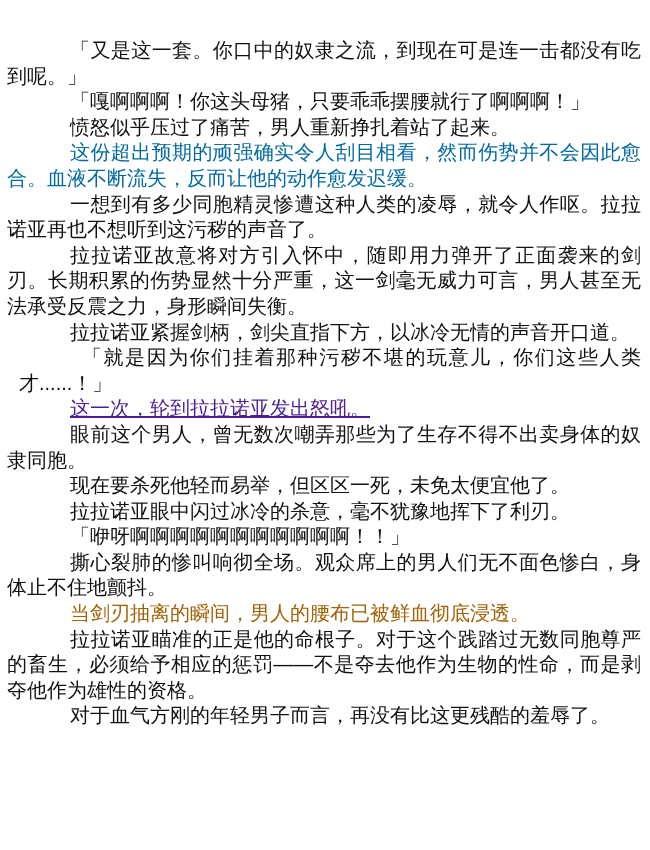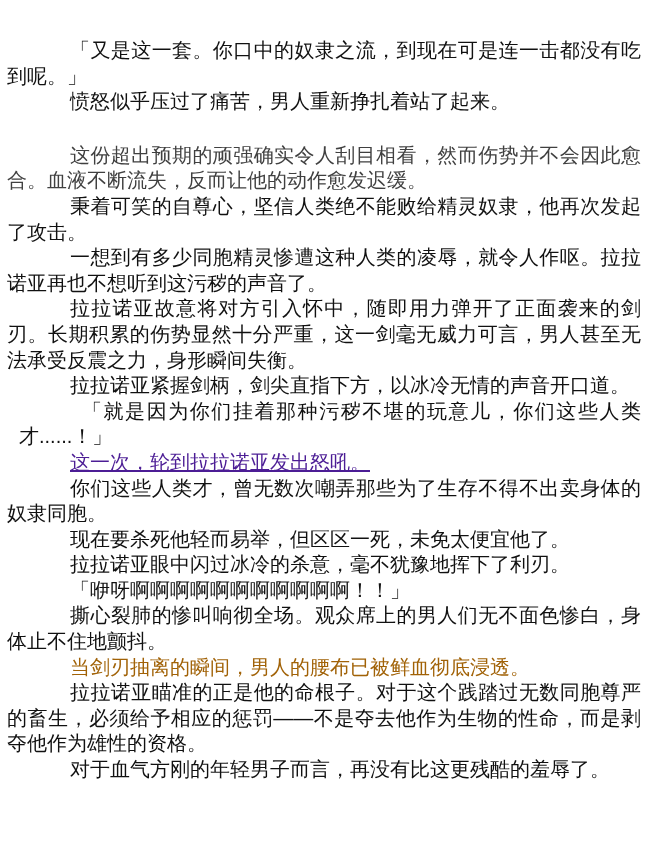--- a/index.html
+++ b/index.html
@@ -31,29 +31,29 @@
     word-break: break-all;
     letter-spacing: 0px;
   }
 </style>
 </head>
 <body style="background: rgb(255, 255, 255);">
 
 <div class="page">
   <div class="text-body" id="paragraphs">
       <p style="color: rgb(17, 17, 17);">「又是这一套。你口中的奴隶之流，到现在可是连一击都没有吃到呢。」</p>
+      <p style="color: rgb(17, 17, 17);">「嘎啊啊啊！你这头母猪，只要乖乖摆腰就行了啊啊啊！」</p>
       <p style="color: rgb(17, 17, 17);">愤怒似乎压过了痛苦，男人重新挣扎着站了起来。</p>
-      <p style="color: #404040; margin-top: 28px;">这份超出预期的顽强确实令人刮目相看，然而伤势并不会因此愈合。血液不断流失，反而让他的动作愈发迟缓。</p>
-      <p style="color: rgb(17, 17, 17);">秉着可笑的自尊心，坚信人类绝不能败给精灵奴隶，他再次发起了攻击。</p>
+      <p style="color: #0369a1;">这份超出预期的顽强确实令人刮目相看，然而伤势并不会因此愈合。血液不断流失，反而让他的动作愈发迟缓。</p>
       <p style="color: rgb(17, 17, 17);">一想到有多少同胞精灵惨遭这种人类的凌辱，就令人作呕。拉拉诺亚再也不想听到这污秽的声音了。</p>
       <p style="color: rgb(17, 17, 17);">拉拉诺亚故意将对方引入怀中，随即用力弹开了正面袭来的剑刃。长期积累的伤势显然十分严重，这一剑毫无威力可言，男人甚至无法承受反震之力，身形瞬间失衡。</p>
       <p style="color: rgb(17, 17, 17);">拉拉诺亚紧握剑柄，剑尖直指下方，以冰冷无情的声音开口道。</p>
       <p style="color: rgb(17, 17, 17); margin-left: 12px;">「就是因为你们挂着那种污秽不堪的玩意儿，你们这些人类才......！」</p>
       <p style="color: #4c1d95; text-decoration: underline;">这一次，轮到拉拉诺亚发出怒吼。</p>
-      <p style="color: rgb(17, 17, 17);">你们这些人类才，曾无数次嘲弄那些为了生存不得不出卖身体的奴隶同胞。</p>
+      <p style="color: rgb(17, 17, 17);">眼前这个男人，曾无数次嘲弄那些为了生存不得不出卖身体的奴隶同胞。</p>
       <p style="color: rgb(17, 17, 17);">现在要杀死他轻而易举，但区区一死，未免太便宜他了。</p>
       <p style="color: rgb(17, 17, 17);">拉拉诺亚眼中闪过冰冷的杀意，毫不犹豫地挥下了利刃。</p>
       <p style="color: rgb(17, 17, 17);">「咿呀啊啊啊啊啊啊啊啊啊啊啊！！」</p>
       <p style="color: rgb(17, 17, 17);">撕心裂肺的惨叫响彻全场。观众席上的男人们无不面色惨白，身体止不住地颤抖。</p>
       <p style="color: #a16207;">当剑刃抽离的瞬间，男人的腰布已被鲜血彻底浸透。</p>
       <p style="color: rgb(17, 17, 17);">拉拉诺亚瞄准的正是他的命根子。对于这个践踏过无数同胞尊严的畜生，必须给予相应的惩罚——不是夺去他作为生物的性命，而是剥夺他作为雄性的资格。</p>
       <p style="color: rgb(17, 17, 17);">对于血气方刚的年轻男子而言，再没有比这更残酷的羞辱了。</p>
     </div>
 </div>
 

